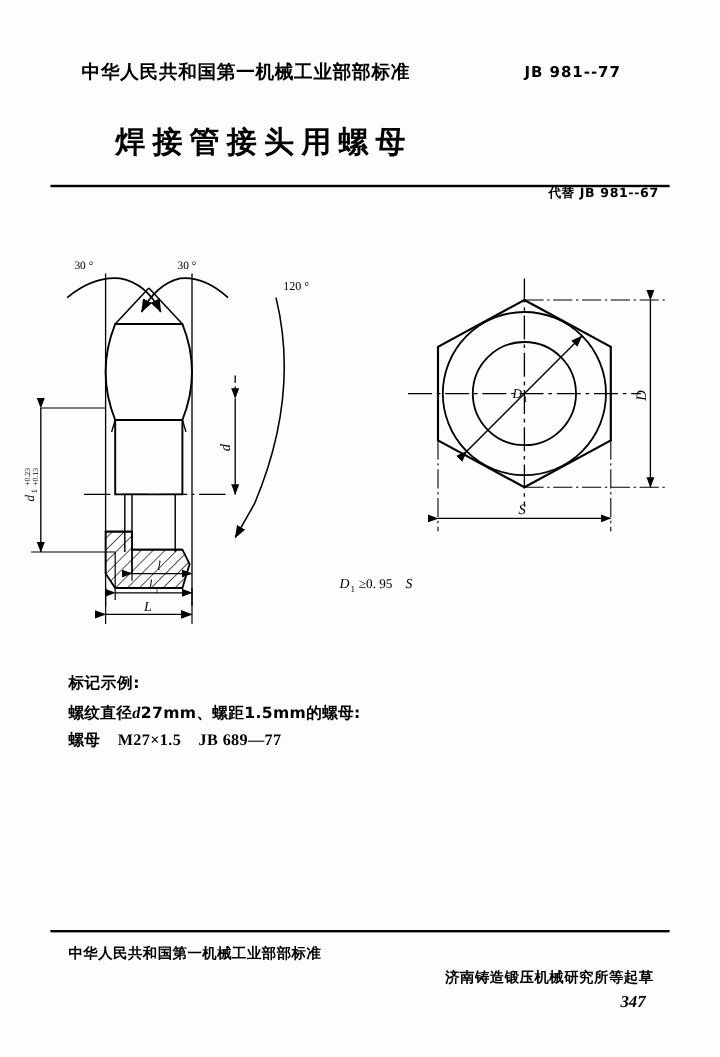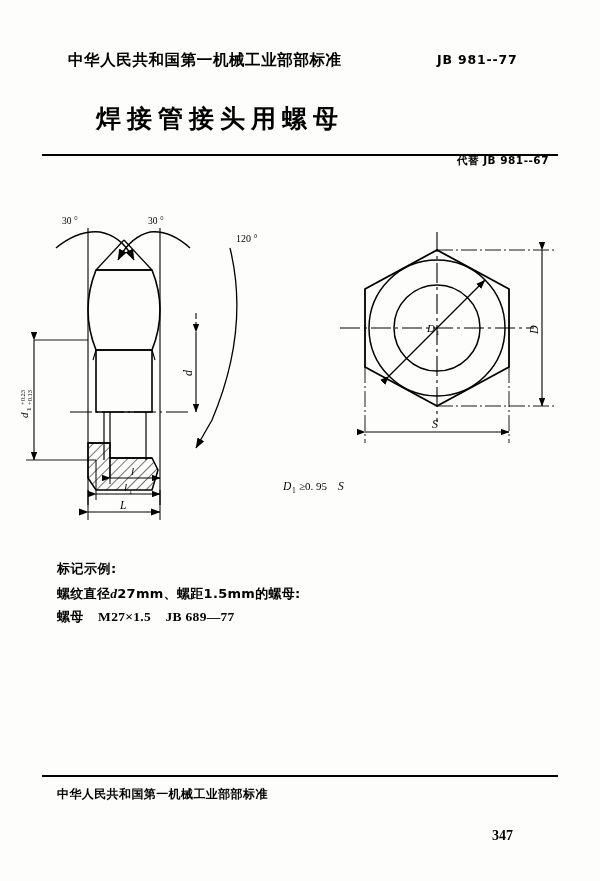--- a/index.html
+++ b/index.html
@@ -125,23 +125,24 @@
     font-weight: bold;
     font-size: 12px;
     white-space: nowrap;
   }
   .ft-l1 { left: 57px;  top: 786px; letter-spacing: 0.4px; }
   .ft-l2 { left: 57px;  top: 806px; letter-spacing: 0.4px; }
   .ft-r1 { left: 371px; top: 786px; letter-spacing: 1.1px; }
   .ft-r2 { left: 371px; top: 806px; letter-spacing: 0.4px; }
   .pagenum {
     position: absolute;
-    left: 492px;
+    left: 517px;
     top: 828px;
     font-family: "Liberation Serif", serif;
+    font-style: italic;
     font-weight: bold;
     font-size: 14px;
     text-align: center;
   }
 </style>
 </head>
 <body>
 
 <div id="page">
 
@@ -283,15 +284,16 @@
     </div>
     <div class="mark-line">
       <span>螺母</span>
       &nbsp;&nbsp;<span class="lat">M27×1.5</span>
       &nbsp;&nbsp;<span class="lat">JB 689—77</span>
     </div>
   </div>
 
   <div class="rule-bottom"></div>
   <div class="ft ft-l1">中华人民共和国第一机械工业部部标准</div>
+  <div class="ft ft-r2">济南铸造锻压机械研究所等起草</div>
   <div class="pagenum">347</div>
 
 </div>
 
 </body></html>

